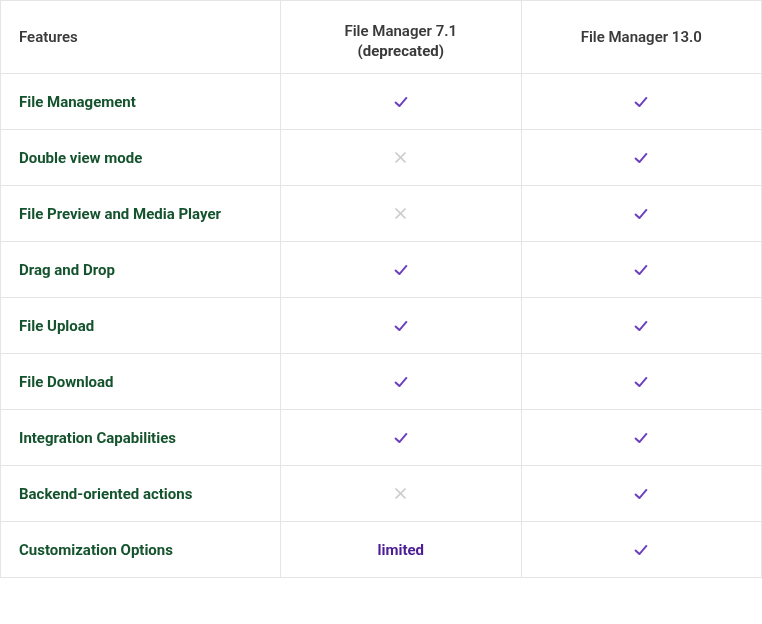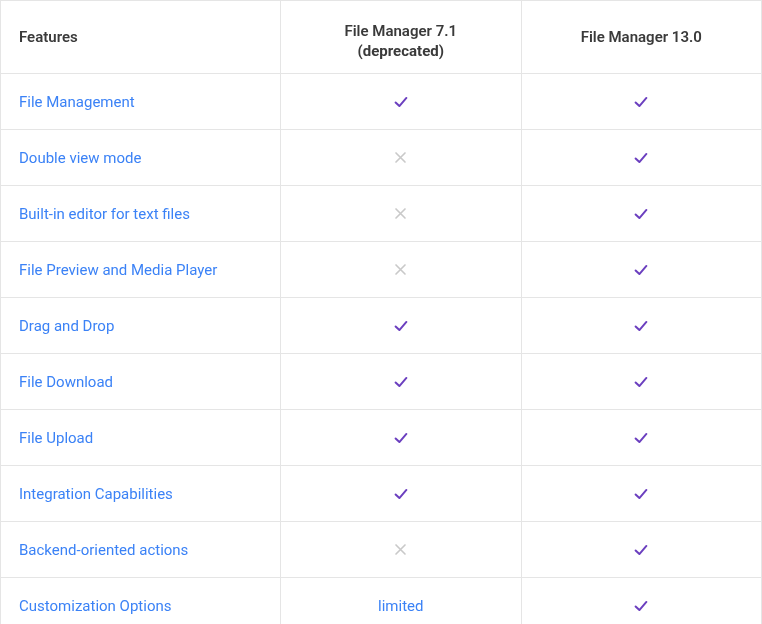--- a/index.html
+++ b/index.html
@@ -24,21 +24,22 @@
     display: flex;
     align-items: center;
     padding: 0 18px;
     min-height: 55px;
     text-align: center;
   }
   .cell:last-child { border-right: none; }
   .col-feature {
     width: 280px;
     justify-content: flex-start;
-    color: #3b82f6;
+    color: #14532d;
+    font-weight: bold;
   }
   .col-a, .col-b {
     flex: 1;
     justify-content: center;
     text-align: center;
   }
   .header .cell {
     min-height: 72px;
     color: #3a3a3a;
     font-weight: 600;
@@ -54,22 +55,22 @@
     margin-top: 8px;
   }
   .sub {
     font-weight: 700;
   }
   .icon-check svg { width: 18px; height: 18px; display: block; }
   .icon-check path { stroke: #6b3fbf; stroke-width: 2.2; fill: none; stroke-linecap: round; stroke-linejoin: round; }
   .icon-cross svg { width: 15px; height: 15px; display: block; }
   .icon-cross path { stroke: #c9c9c9; stroke-width: 2.2; fill: none; stroke-linecap: round; }
   .text-val {
-    color: #3b82f6;
-    font-weight: 400;
+    color: #4c1d95;
+    font-weight: 700;
   }
 </style>
 </head>
 <body>
 
 <div class="table">
 
   <div class="row header">
     <div class="cell col-feature">
       <span>Features</span>
@@ -119,153 +120,134 @@
         <div class="cell col-b">
           <span class="icon-check">
             <svg viewBox="0 0 20 20">
               <path d="M4 10.5 L8.2 14.5 L16 5.5"></path>
             </svg>
           </span>
         </div>
       </div>
       <div class="row">
         <div class="cell col-feature">
-          <span>Built-in editor for text files</span>
+          <span>File Preview and Media Player</span>
         </div>
         <div class="cell col-a">
           <span class="icon-cross">
             <svg viewBox="0 0 20 20">
               <path d="M4 4 L16 16 M16 4 L4 16"></path>
             </svg>
           </span>
         </div>
         <div class="cell col-b">
           <span class="icon-check">
             <svg viewBox="0 0 20 20">
               <path d="M4 10.5 L8.2 14.5 L16 5.5"></path>
             </svg>
           </span>
         </div>
       </div>
       <div class="row">
         <div class="cell col-feature">
-          <span>File Preview and Media Player</span>
+          <span>Drag and Drop</span>
+        </div>
+        <div class="cell col-a">
+          <span class="icon-check">
+            <svg viewBox="0 0 20 20">
+              <path d="M4 10.5 L8.2 14.5 L16 5.5"></path>
+            </svg>
+          </span>
+        </div>
+        <div class="cell col-b">
+          <span class="icon-check">
+            <svg viewBox="0 0 20 20">
+              <path d="M4 10.5 L8.2 14.5 L16 5.5"></path>
+            </svg>
+          </span>
+        </div>
+      </div>
+      <div class="row">
+        <div class="cell col-feature">
+          <span>File Upload</span>
+        </div>
+        <div class="cell col-a">
+          <span class="icon-check">
+            <svg viewBox="0 0 20 20">
+              <path d="M4 10.5 L8.2 14.5 L16 5.5"></path>
+            </svg>
+          </span>
+        </div>
+        <div class="cell col-b">
+          <span class="icon-check">
+            <svg viewBox="0 0 20 20">
+              <path d="M4 10.5 L8.2 14.5 L16 5.5"></path>
+            </svg>
+          </span>
+        </div>
+      </div>
+      <div class="row">
+        <div class="cell col-feature">
+          <span>File Download</span>
+        </div>
+        <div class="cell col-a">
+          <span class="icon-check">
+            <svg viewBox="0 0 20 20">
+              <path d="M4 10.5 L8.2 14.5 L16 5.5"></path>
+            </svg>
+          </span>
+        </div>
+        <div class="cell col-b">
+          <span class="icon-check">
+            <svg viewBox="0 0 20 20">
+              <path d="M4 10.5 L8.2 14.5 L16 5.5"></path>
+            </svg>
+          </span>
+        </div>
+      </div>
+      <div class="row">
+        <div class="cell col-feature">
+          <span>Integration Capabilities</span>
+        </div>
+        <div class="cell col-a">
+          <span class="icon-check">
+            <svg viewBox="0 0 20 20">
+              <path d="M4 10.5 L8.2 14.5 L16 5.5"></path>
+            </svg>
+          </span>
+        </div>
+        <div class="cell col-b">
+          <span class="icon-check">
+            <svg viewBox="0 0 20 20">
+              <path d="M4 10.5 L8.2 14.5 L16 5.5"></path>
+            </svg>
+          </span>
+        </div>
+      </div>
+      <div class="row">
+        <div class="cell col-feature">
+          <span>Backend-oriented actions</span>
         </div>
         <div class="cell col-a">
           <span class="icon-cross">
             <svg viewBox="0 0 20 20">
               <path d="M4 4 L16 16 M16 4 L4 16"></path>
             </svg>
           </span>
         </div>
         <div class="cell col-b">
           <span class="icon-check">
             <svg viewBox="0 0 20 20">
               <path d="M4 10.5 L8.2 14.5 L16 5.5"></path>
             </svg>
           </span>
         </div>
       </div>
       <div class="row">
         <div class="cell col-feature">
-          <span>Drag and Drop</span>
-        </div>
-        <div class="cell col-a">
-          <span class="icon-check">
-            <svg viewBox="0 0 20 20">
-              <path d="M4 10.5 L8.2 14.5 L16 5.5"></path>
-            </svg>
-          </span>
-        </div>
-        <div class="cell col-b">
-          <span class="icon-check">
-            <svg viewBox="0 0 20 20">
-              <path d="M4 10.5 L8.2 14.5 L16 5.5"></path>
-            </svg>
-          </span>
-        </div>
-      </div>
-      <div class="row">
-        <div class="cell col-feature">
-          <span>File Download</span>
-        </div>
-        <div class="cell col-a">
-          <span class="icon-check">
-            <svg viewBox="0 0 20 20">
-              <path d="M4 10.5 L8.2 14.5 L16 5.5"></path>
-            </svg>
-          </span>
-        </div>
-        <div class="cell col-b">
-          <span class="icon-check">
-            <svg viewBox="0 0 20 20">
-              <path d="M4 10.5 L8.2 14.5 L16 5.5"></path>
-            </svg>
-          </span>
-        </div>
-      </div>
-      <div class="row">
-        <div class="cell col-feature">
-          <span>File Upload</span>
-        </div>
-        <div class="cell col-a">
-          <span class="icon-check">
-            <svg viewBox="0 0 20 20">
-              <path d="M4 10.5 L8.2 14.5 L16 5.5"></path>
-            </svg>
-          </span>
-        </div>
-        <div class="cell col-b">
-          <span class="icon-check">
-            <svg viewBox="0 0 20 20">
-              <path d="M4 10.5 L8.2 14.5 L16 5.5"></path>
-            </svg>
-          </span>
-        </div>
-      </div>
-      <div class="row">
-        <div class="cell col-feature">
-          <span>Integration Capabilities</span>
-        </div>
-        <div class="cell col-a">
-          <span class="icon-check">
-            <svg viewBox="0 0 20 20">
-              <path d="M4 10.5 L8.2 14.5 L16 5.5"></path>
-            </svg>
-          </span>
-        </div>
-        <div class="cell col-b">
-          <span class="icon-check">
-            <svg viewBox="0 0 20 20">
-              <path d="M4 10.5 L8.2 14.5 L16 5.5"></path>
-            </svg>
-          </span>
-        </div>
-      </div>
-      <div class="row">
-        <div class="cell col-feature">
-          <span>Backend-oriented actions</span>
-        </div>
-        <div class="cell col-a">
-          <span class="icon-cross">
-            <svg viewBox="0 0 20 20">
-              <path d="M4 4 L16 16 M16 4 L4 16"></path>
-            </svg>
-          </span>
-        </div>
-        <div class="cell col-b">
-          <span class="icon-check">
-            <svg viewBox="0 0 20 20">
-              <path d="M4 10.5 L8.2 14.5 L16 5.5"></path>
-            </svg>
-          </span>
-        </div>
-      </div>
-      <div class="row">
-        <div class="cell col-feature">
           <span>Customization Options</span>
         </div>
         <div class="cell col-a">
           <span class="text-val">limited</span>
         </div>
         <div class="cell col-b">
           <span class="icon-check">
             <svg viewBox="0 0 20 20">
               <path d="M4 10.5 L8.2 14.5 L16 5.5"></path>
             </svg>

